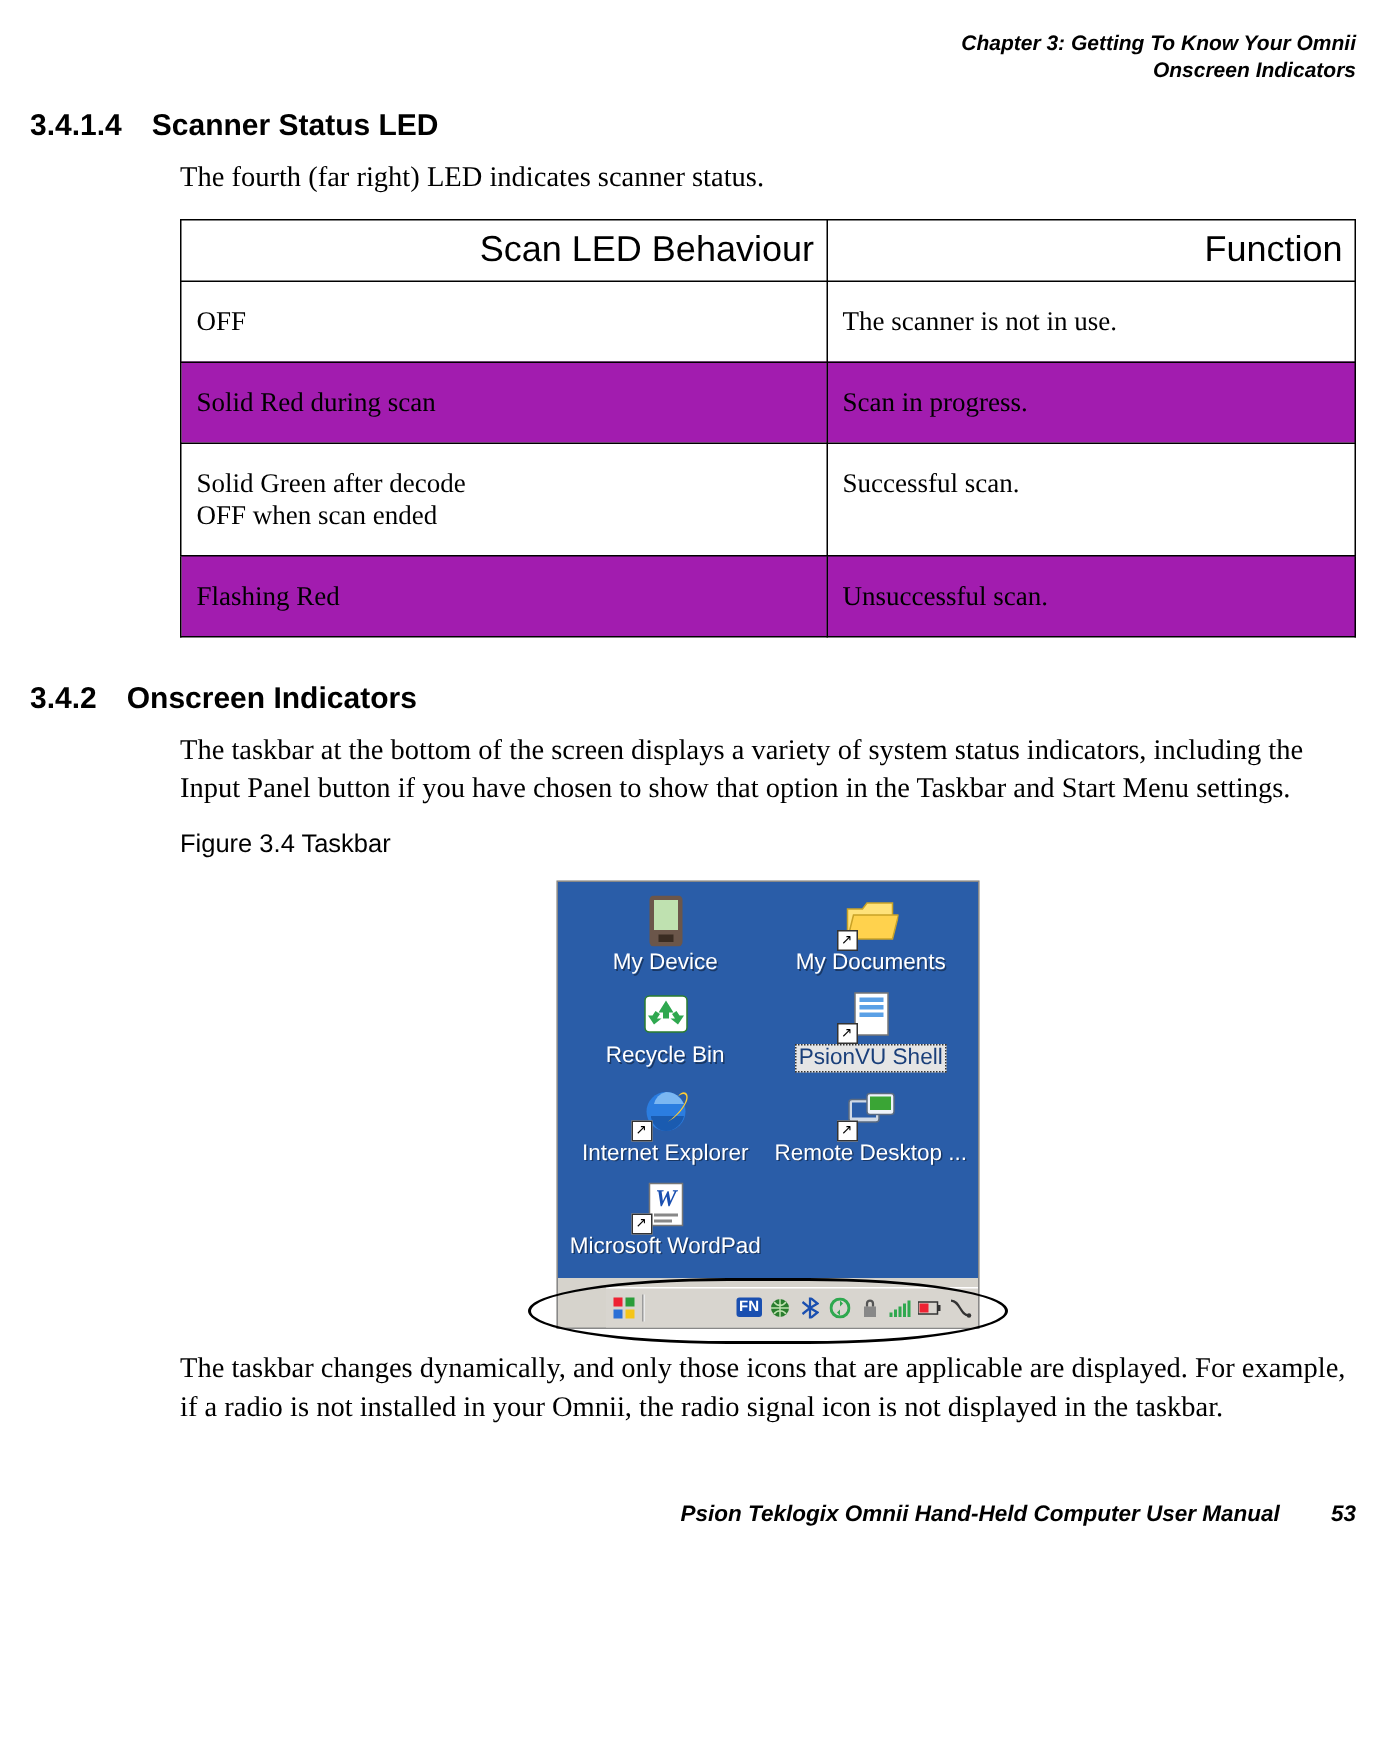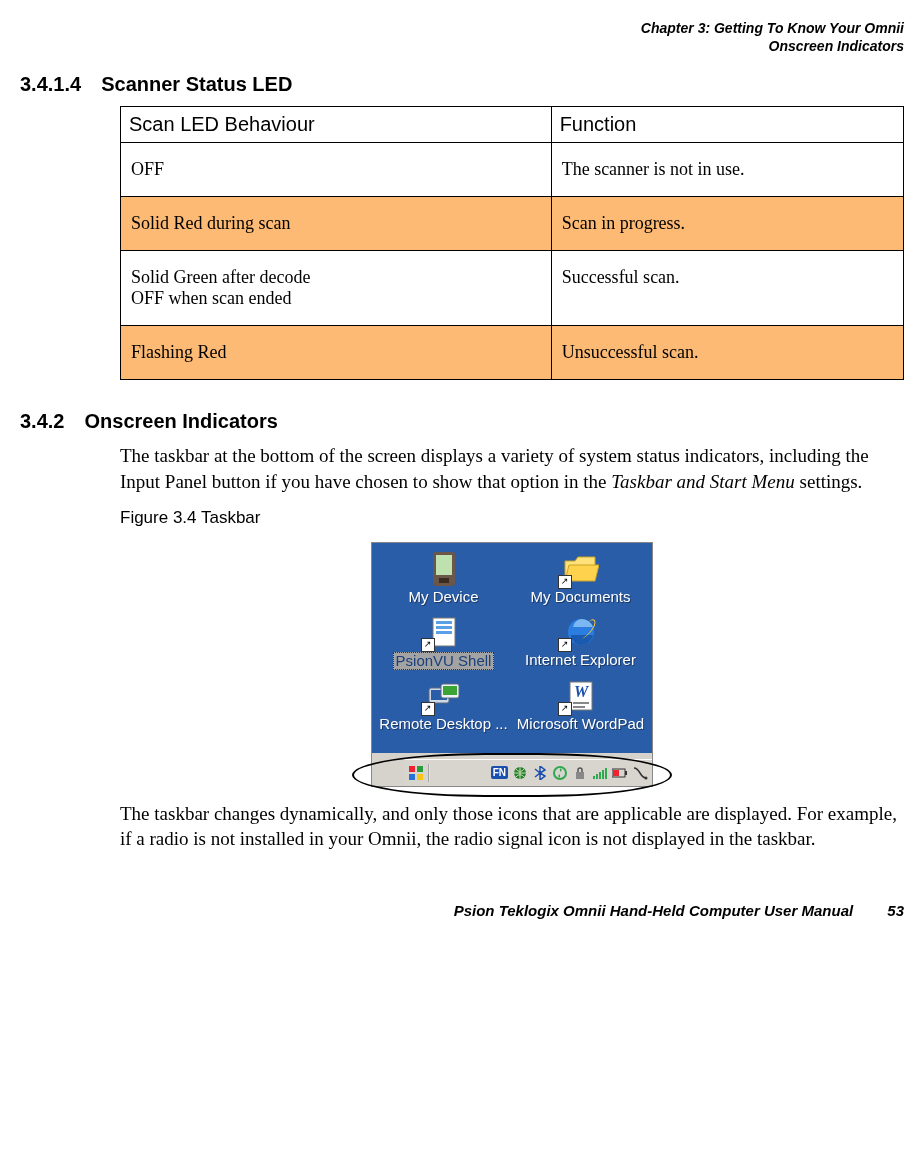--- a/index.html
+++ b/index.html
@@ -37,44 +37,43 @@
   }
   .body-block {
     margin-left: 100px;
   }
   .body-text {
     font-size: 19px;
     line-height: 1.35;
     margin: 8px 0 14px 0;
   }
   .body-text .ital {
-    font-style: italic;
   }
   table.led {
     border-collapse: collapse;
     width: 100%;
     margin: 10px 0 30px 0;
     font-size: 18px;
   }
   table.led th {
     font-family: "Trebuchet MS", "Arial", sans-serif;
     font-weight: normal;
-    font-size: 20px;
+    font-size: 24px;
     padding: 6px 8px;
     border: 1px solid #000;
-    text-align: left;
+    text-align: right;
   }
   table.led td {
     border: 1px solid #000;
     padding: 16px 10px;
     vertical-align: top;
     font-family: "Times New Roman", Times, serif;
   }
   table.led tr.shade td {
-    background: #fdba74;
+    background: #a21caf;
   }
   table.led col.c1 { width: 55%; }
   table.led col.c2 { width: 45%; }
   .figure-label {
     font-family: "Trebuchet MS", "Arial", sans-serif;
     font-size: 17px;
     margin: 10px 0 14px 0;
   }
   .screenshot-wrap {
     text-align: center;
@@ -111,21 +110,21 @@
     align-items: center;
     justify-content: center;
     position: relative;
   }
   .ilabel {
     font-size: 15px;
     line-height: 1.1;
     text-shadow: 1px 1px 0 rgba(0,0,0,.4);
   }
   .ilabel.sel {
-    background: #a3a3a3;
+    background: #e5e5e5;
     color: #1a3f7a;
     border: 1px dotted #333;
     padding: 0 2px;
     text-shadow: none;
   }
   .shortcut {
     position: absolute;
     bottom: -2px;
     left: -2px;
     width: 12px;
@@ -210,20 +209,21 @@
     <div>Chapter 3: Getting To Know Your Omnii</div>
     <div>Onscreen Indicators</div>
   </div>
 
   <div class="section-heading">
     <span class="num">3.4.1.4</span>
     <span>Scanner Status LED</span>
   </div>
 
   <div class="body-block">
+    <p class="body-text">The fourth (far right) LED indicates scanner status.</p>
 
     <table class="led">
       <colgroup>
           <col class="c1">
           <col class="c2">
         </colgroup>
       <thead>
         <tr>
           <th>Scan LED Behaviour</th>
           <th>Function</th>
@@ -282,20 +282,29 @@
             <div class="icon-box">
               <svg width="36" height="28" viewBox="0 0 36 28">
                   <path d="M2 6h10l3-4h17v22H2z" fill="#ffe27a" stroke="#c9a227"></path>
                   <path d="M6 10h30l-4 16H2z" fill="#ffd24d" stroke="#c9a227"></path>
                 </svg>
               <div class="shortcut">↗</div>
             </div>
             <div class="ilabel">My Documents</div>
           </div>
 
+          <div class="icon-cell">
+            <div class="icon-box">
+              <svg width="34" height="30" viewBox="0 0 34 30">
+                  <rect x="3" y="3" width="28" height="24" rx="3" fill="#fff" stroke="#2a7d2e"></rect>
+                  <path d="M17 6l5 8h-3v4h-4v-4h-3z M9 22l-4-6h3l2-3 3 2-2 3h3z M25 22l4-6h-3l-2-3-3 2 2 3h-3z" fill="#2fa84f"></path>
+                </svg>
+            </div>
+            <div class="ilabel">Recycle Bin</div>
+          </div>
 
           <div class="icon-cell">
             <div class="icon-box">
               <svg width="30" height="32" viewBox="0 0 30 32">
                   <rect x="4" y="2" width="22" height="28" fill="#fff" stroke="#777"></rect>
                   <rect x="7" y="5" width="16" height="3" fill="#5aa0e6"></rect>
                   <rect x="7" y="10" width="16" height="3" fill="#5aa0e6"></rect>
                   <rect x="7" y="15" width="16" height="3" fill="#5aa0e6"></rect>
                 </svg>
               <div class="shortcut">↗</div>

